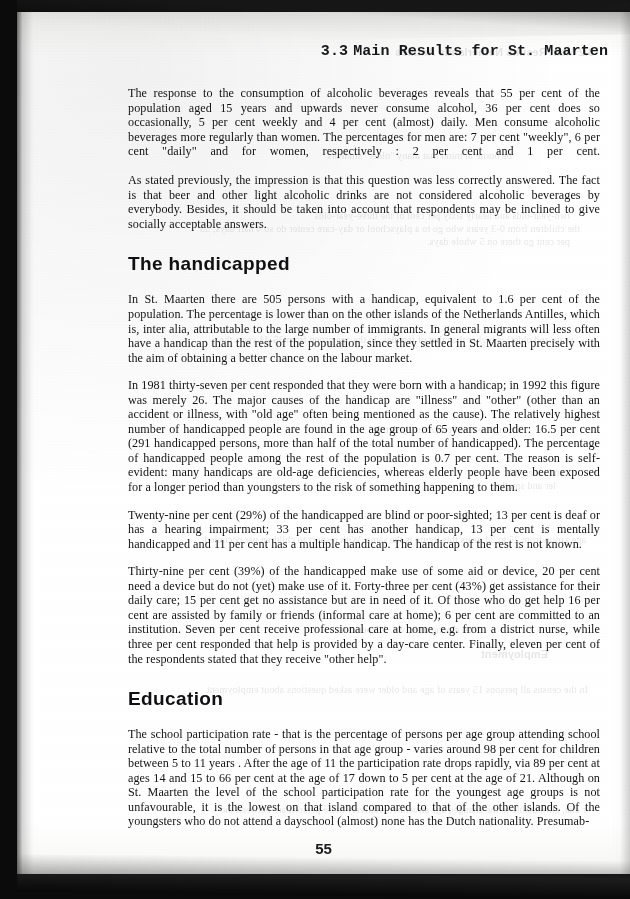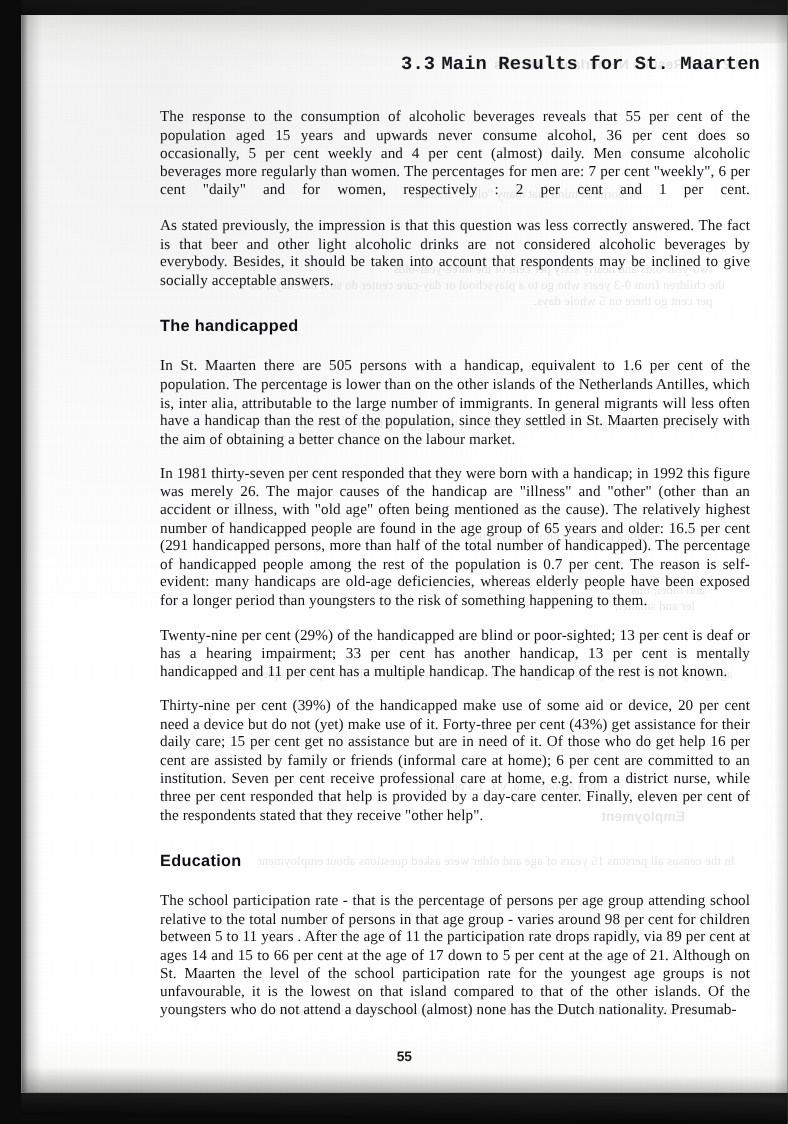--- a/index.html
+++ b/index.html
@@ -142,21 +142,21 @@
     text-align: justify;
     text-justify: inter-word;
     letter-spacing: 0.005em;
     -webkit-hyphens: none;
     hyphens: none;
   }
   .gap-sm { height: 13px; }
 
   h2.section-head {
     font-family: "Liberation Sans", sans-serif;
-    font-size: 13px;
+    font-size: 19px;
     font-weight: bold;
     color: #101012;
     margin: 0;
     letter-spacing: 0.02em;
   }
   .head-space-before { height: 22px; }
   .head-space-after { height: 17px; }
 
   
   p.para::after {
@@ -167,21 +167,21 @@
   p.para.nostretch::after { content: none; }
 
   
   #folio {
     position: absolute;
     left: 0;
     right: 0;
     top: 828px;
     text-align: center;
     font-family: "Liberation Sans", sans-serif;
-    font-size: 11px;
+    font-size: 15px;
     font-weight: bold;
     color: #1a1a1c;
   }
 
   
   #softness {
     position: absolute;
     inset: 0;
     pointer-events: none;
     box-shadow: inset 0 0 26px rgba(0,0,0,0.05);

